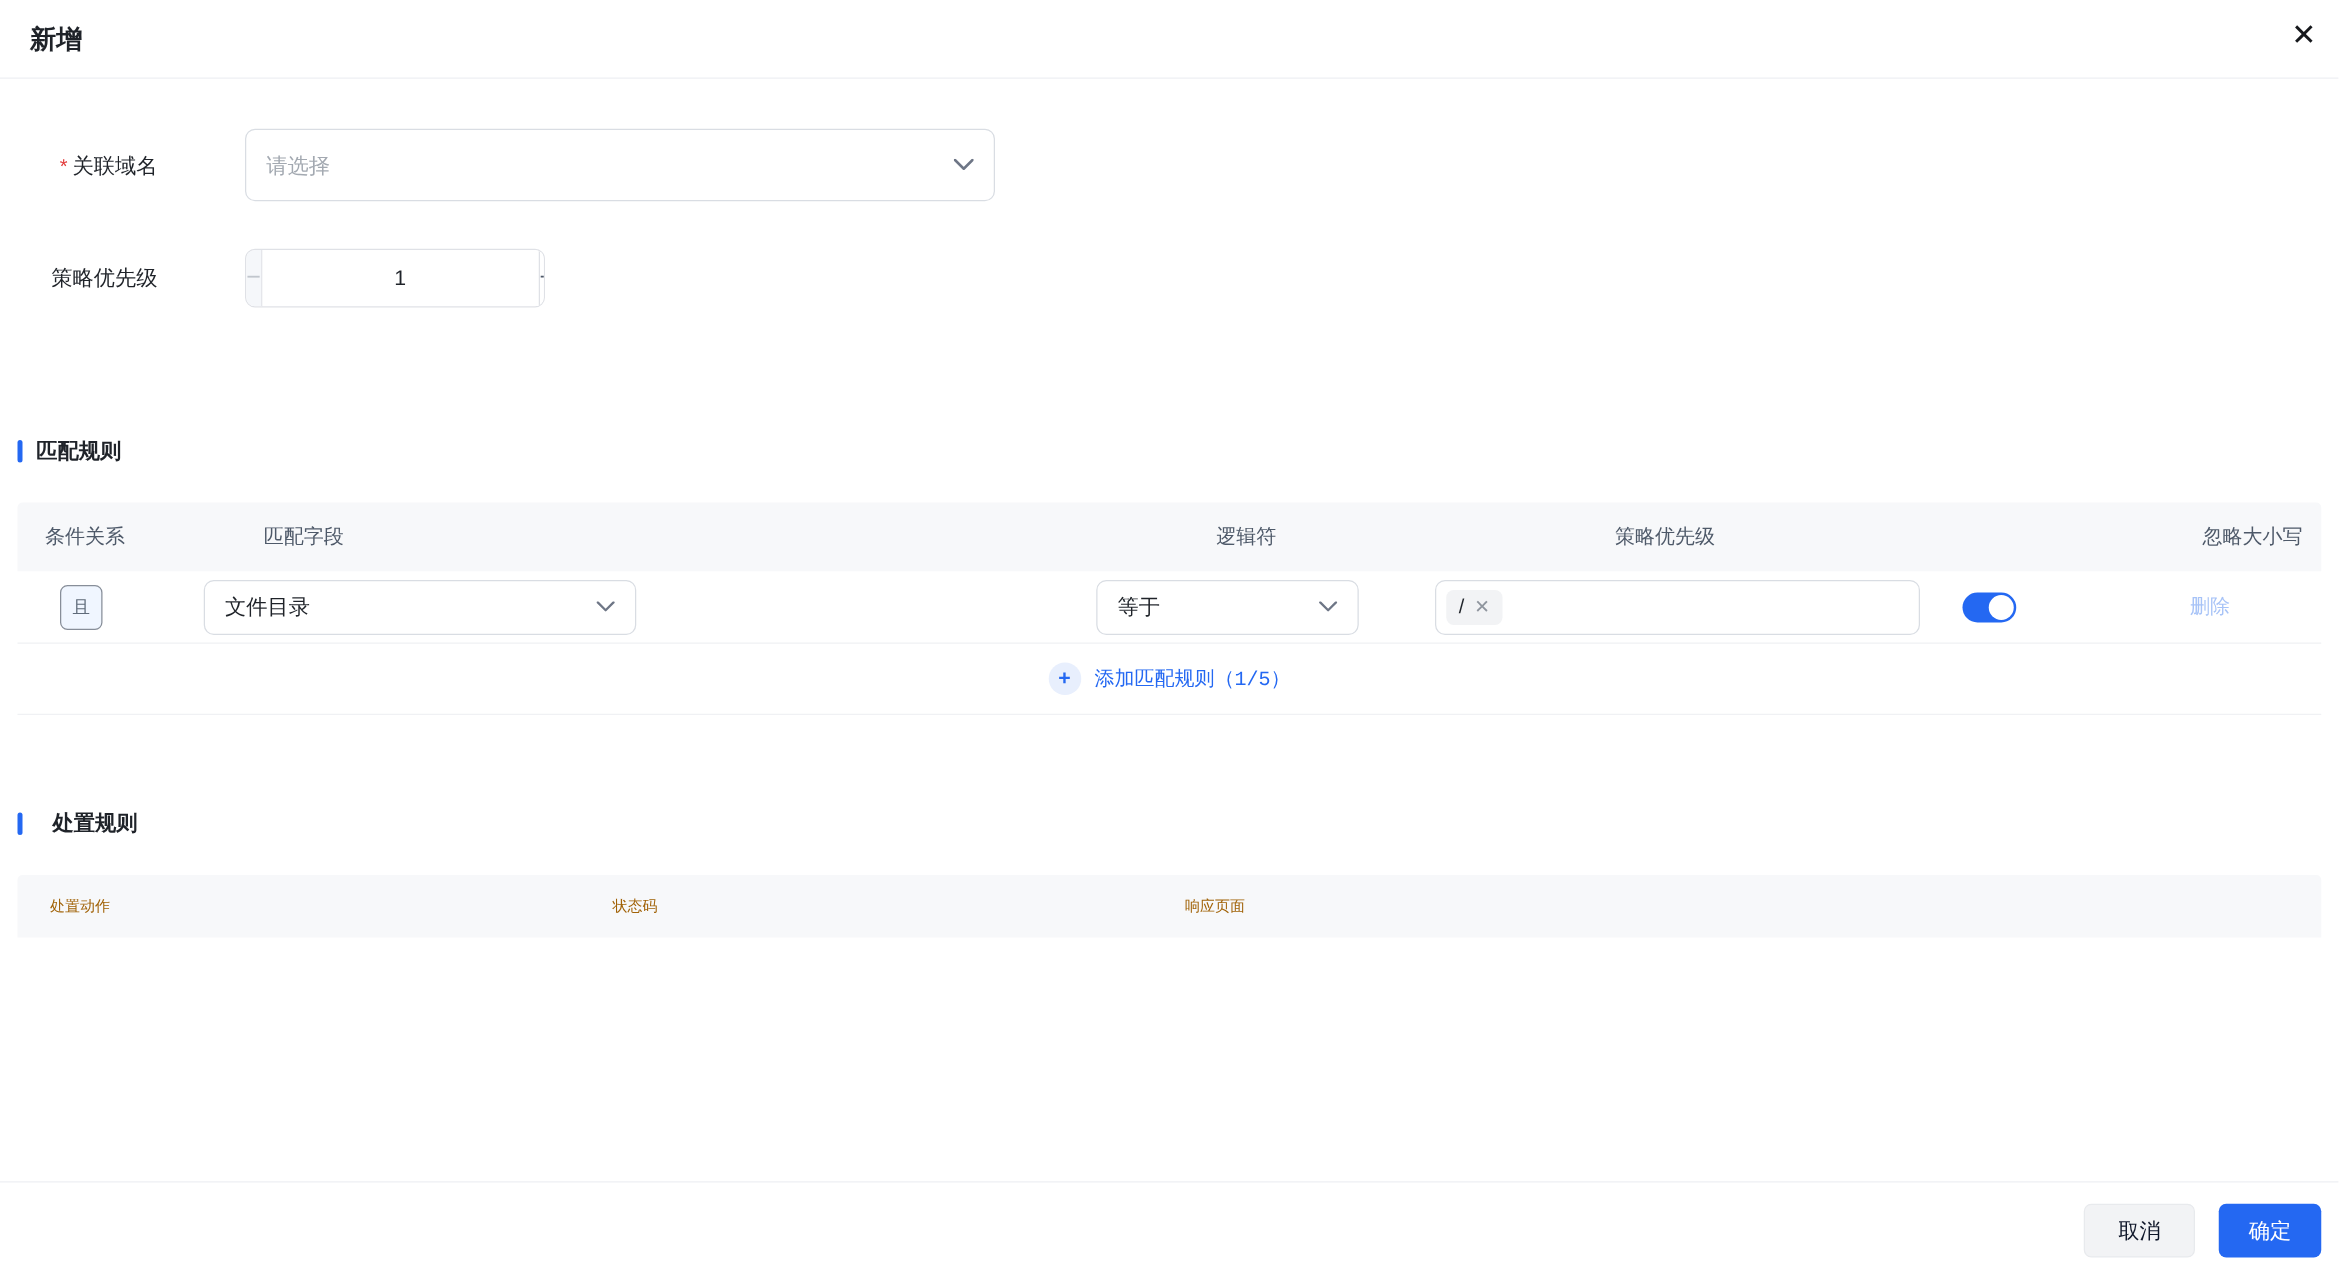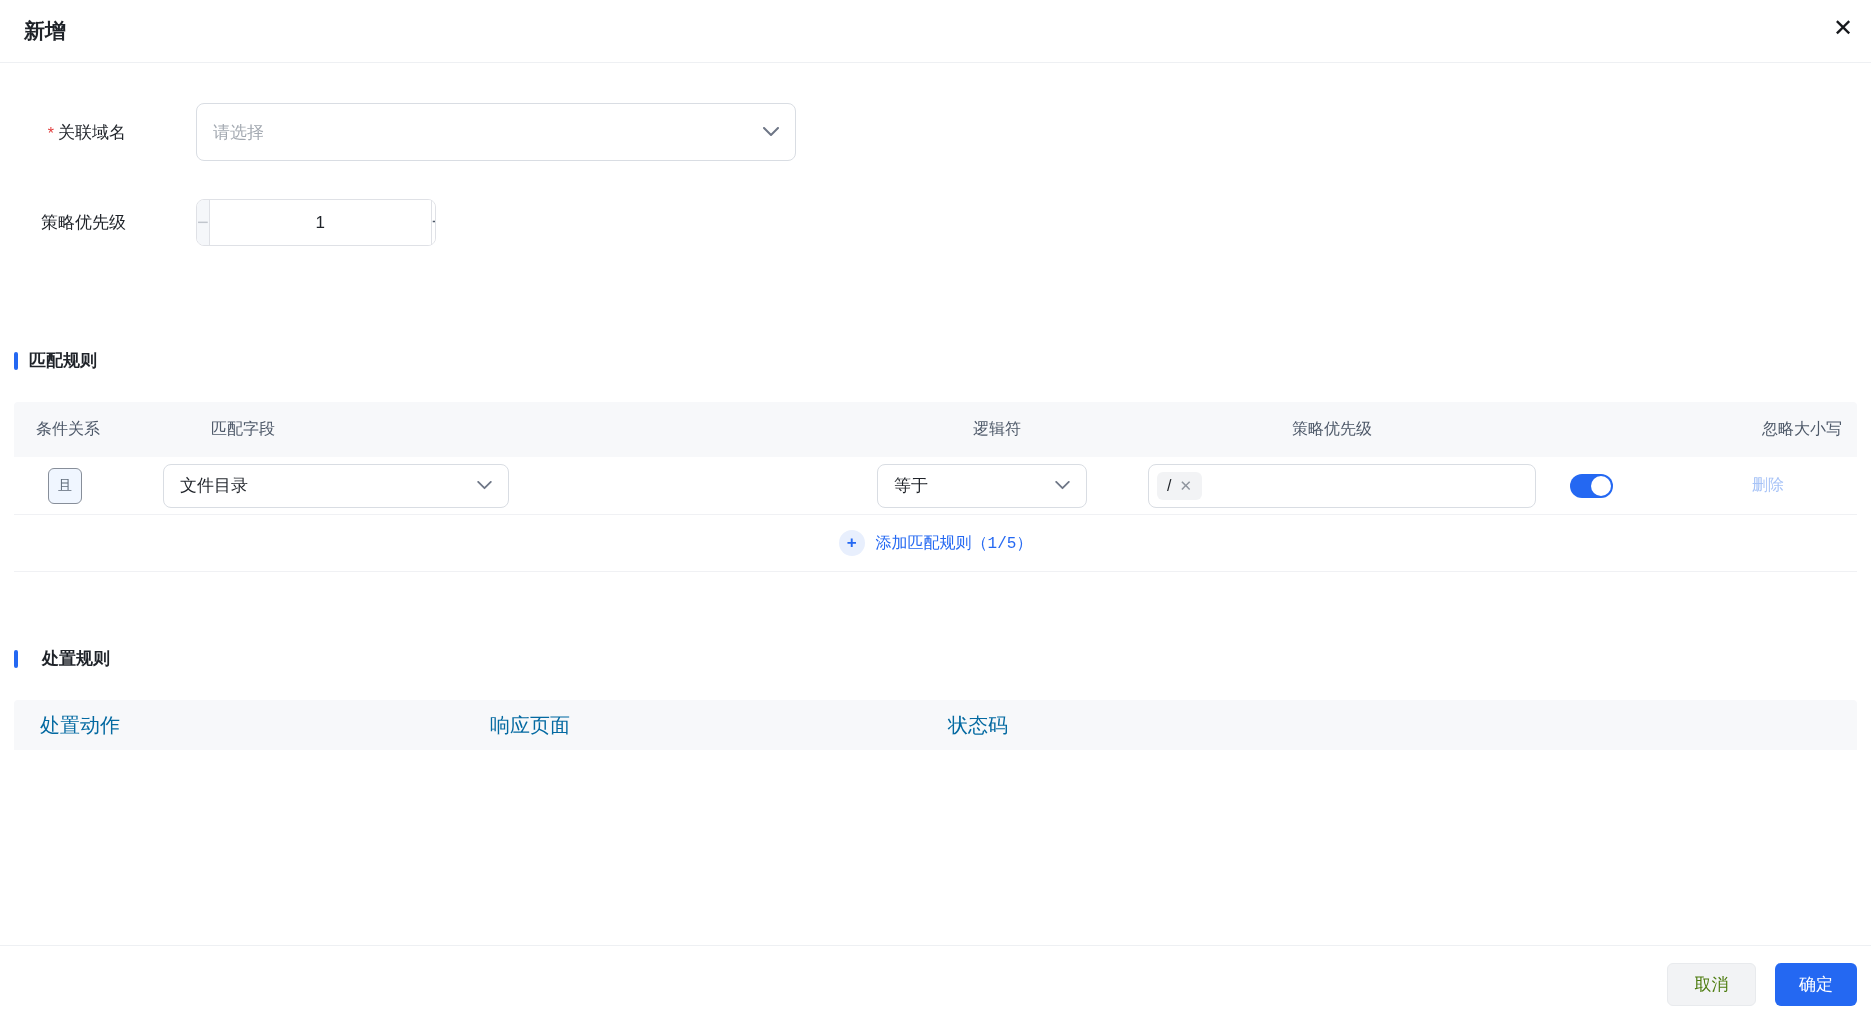--- a/index.html
+++ b/index.html
@@ -85,36 +85,36 @@
   .add-row { height:57px; display:flex; align-items:center; justify-content:center; gap:11px;
              border-bottom:1px solid #f0f1f4; cursor:pointer; }
   .add-icon { width:26px; height:26px; border-radius:50%; background:#e8effd; color:#2468f2;
               display:flex; align-items:center; justify-content:center; font-size:17px; font-weight:700; }
   .add-label { color:#2468f2; font-size:16px;font-family:Liberation Mono, monospace; }
 
   
   .action-table { margin-top:30px; width:1843px; }
   .at-header, .at-row { display:grid; grid-template-columns:450px 458px 1fr; }
   .at-header { background:#f7f8fa; border-radius:4px 4px 0 0; height:50px; align-items:center; }
-  .at-header > div { padding-left:26px; font-size:20px; color:#0369a1; }
+  .at-header > div { padding-left:26px; font-size:12px; color:#a16207; }
   .at-row { height:62px; align-items:center; border-bottom:1px solid #f0f1f4; }
   .at-row > div { padding-left:26px; padding-right:20px; display:flex; align-items:center; }
   .action-select { width:400px; height:45px; }
   .status-input { width:405px; height:45px; border:1px solid #d9dde3; border-radius:8px; padding:0 16px;
                   font-size:17px; color:#1f2329; outline:none;
                   font-family:"Liberation Sans","DejaVu Sans",sans-serif; }
   .page-select { width:100%; height:45px; }
 
   
   .dlg-footer { position:absolute; left:0; right:0; bottom:0; height:78px; background:#fff;
                 border-top:1px solid #eef0f3; display:flex; align-items:center;
                 justify-content:flex-end; gap:19px; padding-right:14px; }
   .btn { height:43px; border-radius:6px; font-size:17px; display:flex; align-items:center;
          justify-content:center; cursor:pointer; }
-  .btn-cancel { width:89px; background:#f2f3f5; border:1px solid #e8eaed; color:#4d7c0f; }
+  .btn-cancel { width:89px; background:#f2f3f5; border:1px solid #e8eaed; color:#0f172a; }
   .btn-confirm { width:82px; background:#2468f2; color:#fff; }
 </style>
 </head>
 <body>
 
 <div class="dialog">
 
   <div class="dlg-header">
     <div class="dlg-title">新增</div>
   </div>
@@ -213,22 +213,22 @@
     </div>
 
     <div class="section-title st-action">
       <span class="section-bar"></span>
       <span>处置规则</span>
     </div>
 
     <div class="action-table">
       <div class="at-header">
         <div>处置动作</div>
+        <div>状态码</div>
         <div>响应页面</div>
-        <div>状态码</div>
       </div>
     </div>
 
   </div>
 
   <div class="dlg-footer">
     <div class="btn btn-cancel">取消</div>
     <div class="btn btn-confirm">确定</div>
   </div>
 

